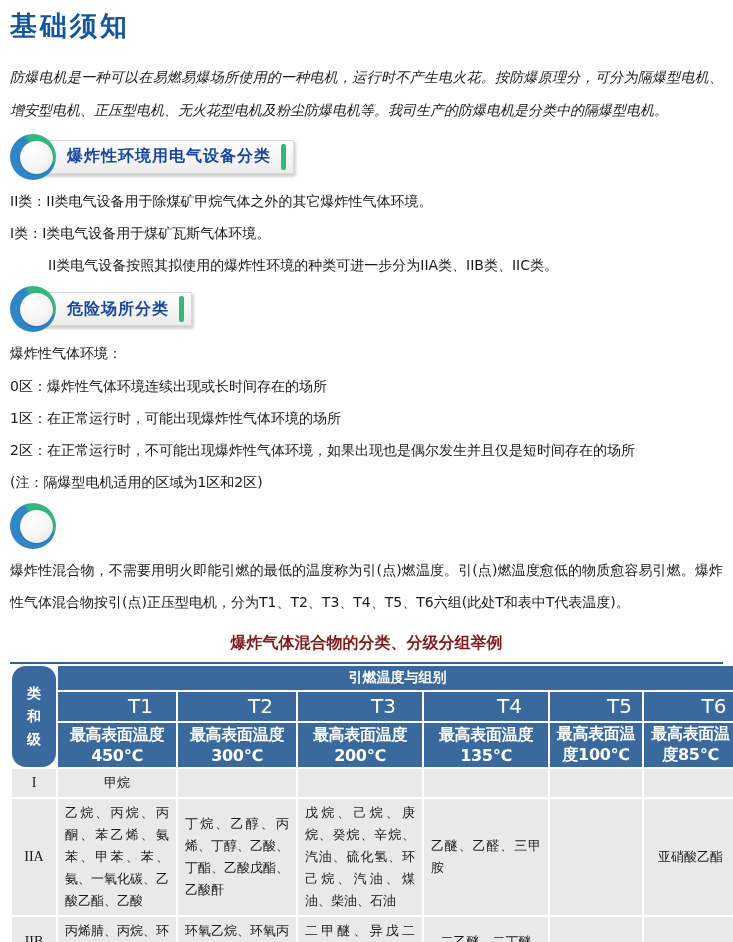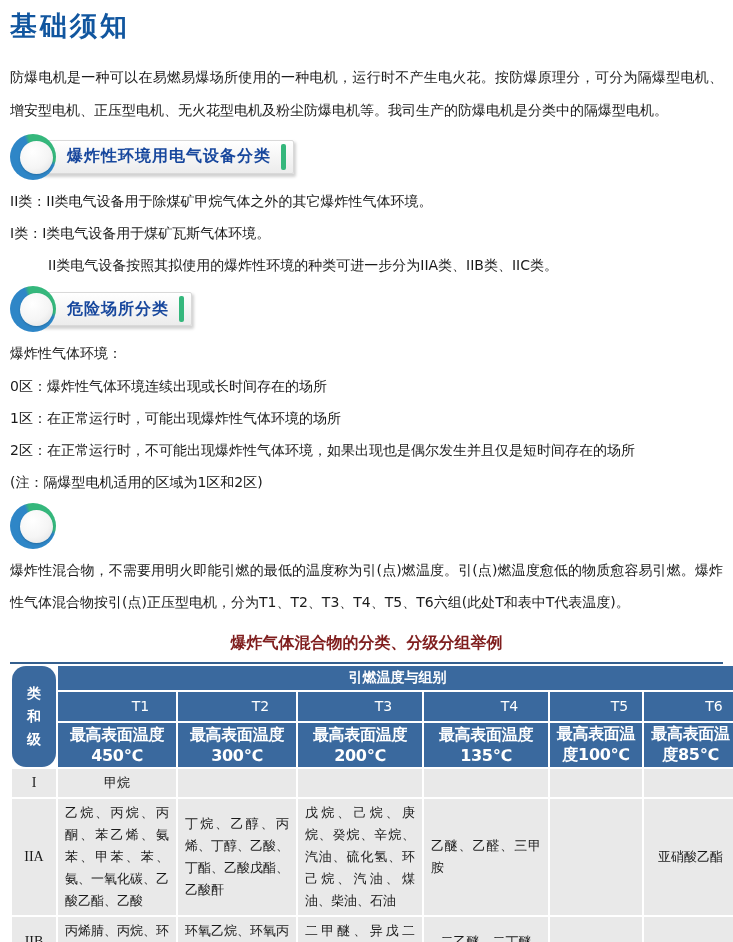--- a/index.html
+++ b/index.html
@@ -8,21 +8,21 @@
     font-family:"DejaVu Sans","Liberation Sans",sans-serif;color:#1a1a1a;
   }
   .page{padding:6px 10px 0 10px;}
 
   .page-title{
     color:#11569f;font-size:27px;font-weight:bold;letter-spacing:3px;
     margin:2px 0 10px 0;
   }
   .intro{
     font-size:14px;line-height:2.35;text-align:justify;text-justify:inter-character;
-    margin:17px 0 4px 0;font-weight:500;
+    margin:17px 0 4px 0;font-weight:500;font-style:italic;
   }
 
   
   .banner-row{display:flex;align-items:center;height:52px;margin:2px 0 2px 0;position:relative;}
   .ring{
     position:relative;flex:none;width:46px;height:46px;border-radius:50%;z-index:2;
     background:conic-gradient(from 0deg,#35b77c 0deg 100deg,#2e86c7 112deg 336deg,#35b77c 348deg 360deg);
   }
   .ring-core{
     position:absolute;left:10px;top:7px;width:33px;height:33px;border-radius:50%;
@@ -42,21 +42,21 @@
   .sec-lines p.indent{padding-left:38px;}
   .sec-lines p.wrap{text-align:justify;}
 
   
   .table-title{text-align:center;font-size:16px;font-weight:bold;color:#7f1d1d;margin:14px 0 8px 0;}
   .tbl-wrap{border-top:2px solid #345f8e;border-bottom:2px solid #9e9e9e;}
   table{width:713px;table-layout:fixed;border-collapse:separate;border-spacing:2px;background:#ffffff;}
   td{overflow:hidden;}
   .hdr{background:#3a699e;color:#ffffff;text-align:center;vertical-align:middle;}
   .group{font-size:14px;font-weight:bold;height:22px;}
-  .trow{font-size:14px;height:27px;padding-left:48px;}
+  .trow{font-size:20px;height:27px;padding-left:48px;}
   .temp{font-size:16px;height:29px;font-weight:bold;letter-spacing:-0.3px;}
   .corner{background:#3a699e;color:#ffffff;text-align:center;vertical-align:middle;border-radius:14px;}
   .corner-inner{display:inline-block;width:1.15em;word-break:break-all;line-height:1.65;font-size:14px;font-weight:bold;}
   .rowlabel{
     background:#e9e9e9;text-align:center;vertical-align:middle;
     font-family:"Liberation Serif","DejaVu Serif",serif;font-size:14px;
   }
   .cell{background:#e9e9e9;font-size:13px;padding:3px 7px;vertical-align:middle;text-align:center;line-height:1.7;}
   .cell.just{text-align:justify;text-align-last:left;text-justify:inter-character;}
 </style>

